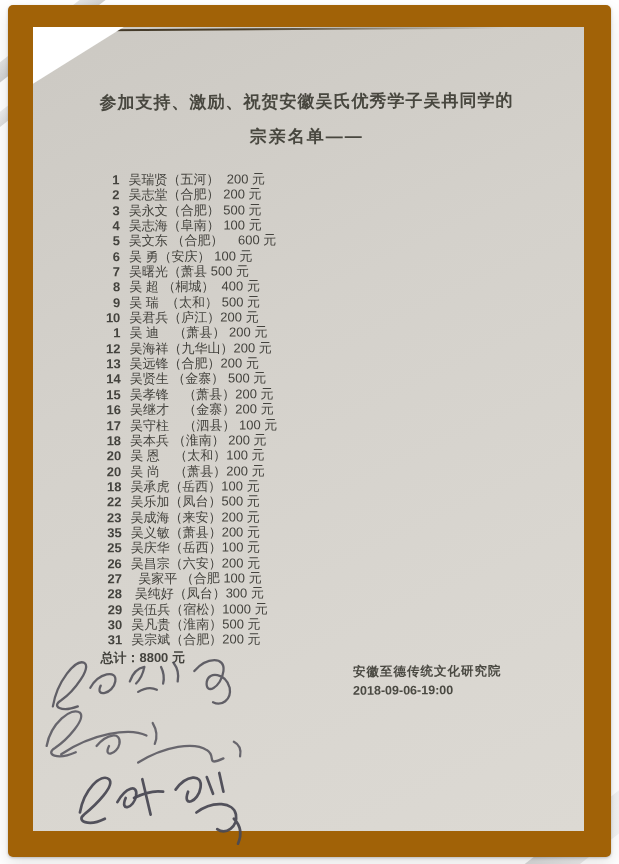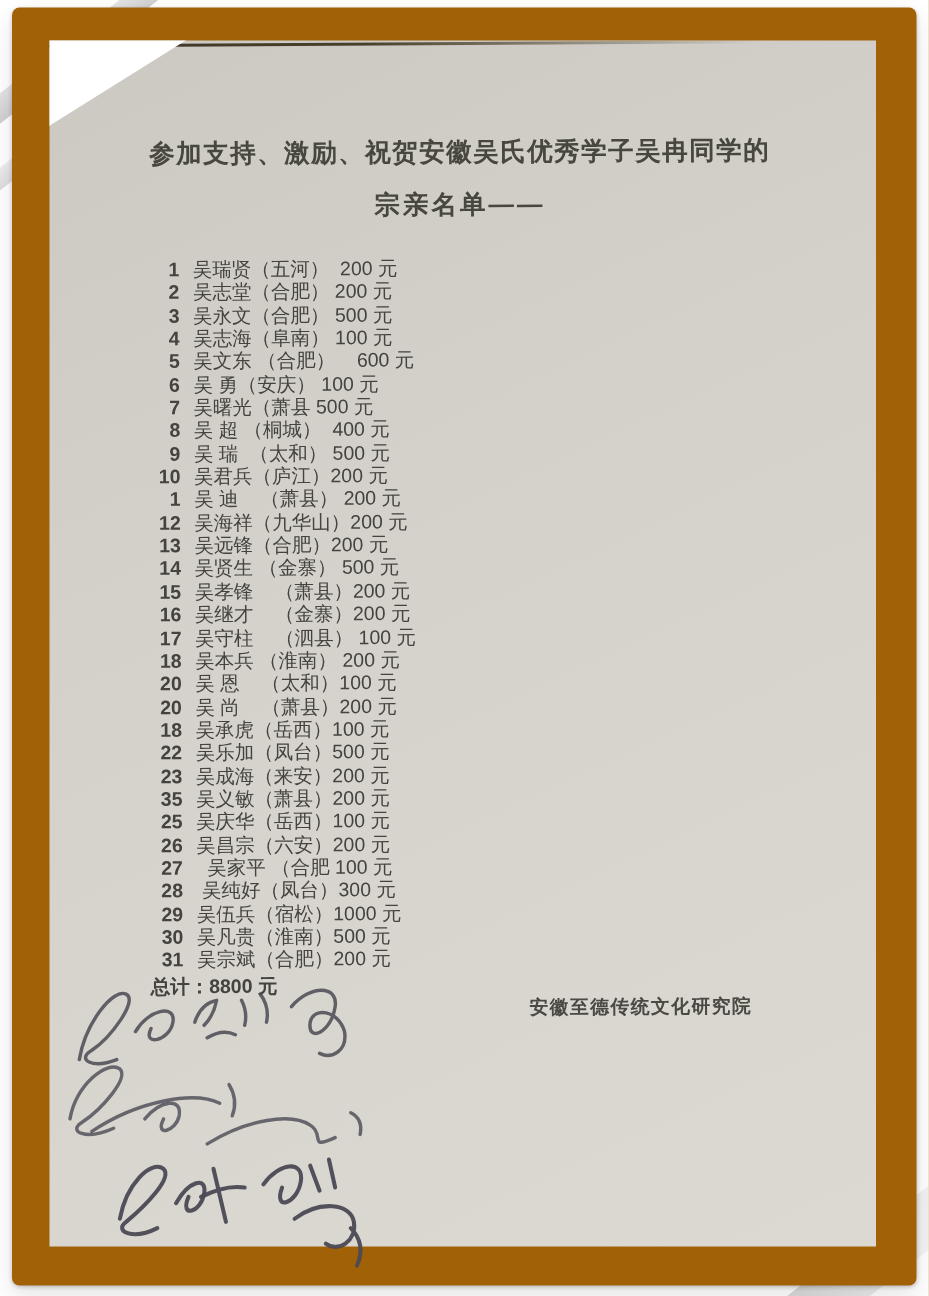--- a/index.html
+++ b/index.html
@@ -100,20 +100,21 @@
             <div class="row"><span class="no">28</span><span class="txt"> 吴纯好（凤台）300 元</span></div>
             <div class="row"><span class="no">29</span><span class="txt">吴伍兵（宿松）1000 元</span></div>
             <div class="row"><span class="no">30</span><span class="txt">吴凡贵（淮南）500 元</span></div>
             <div class="row"><span class="no">31</span><span class="txt">吴宗斌（合肥）200 元</span></div>
           </div>
 
         <div class="total">总计：8800 元</div>
 
         <div class="footer">
           <div class="org">安徽至德传统文化研究院</div>
+          <div class="date">2018-09-06-19:00</div>
         </div>
       </div>
       <div class="corner-fold"></div>
     </div>
 
     <svg class="sigs" viewBox="0 0 250 195">
       <g class="sig1">
         <path d="M22,58 C26,34 44,12 52,16 C60,20 42,44 30,52 C20,58 30,64 46,58"></path>
         <path d="M58,40 C66,26 84,22 82,34 C80,46 62,50 68,38"></path>
         <path d="M96,34 q4,-12 14,-14 q-2,10 -8,16 M104,44 q10,-6 18,-2"></path>

